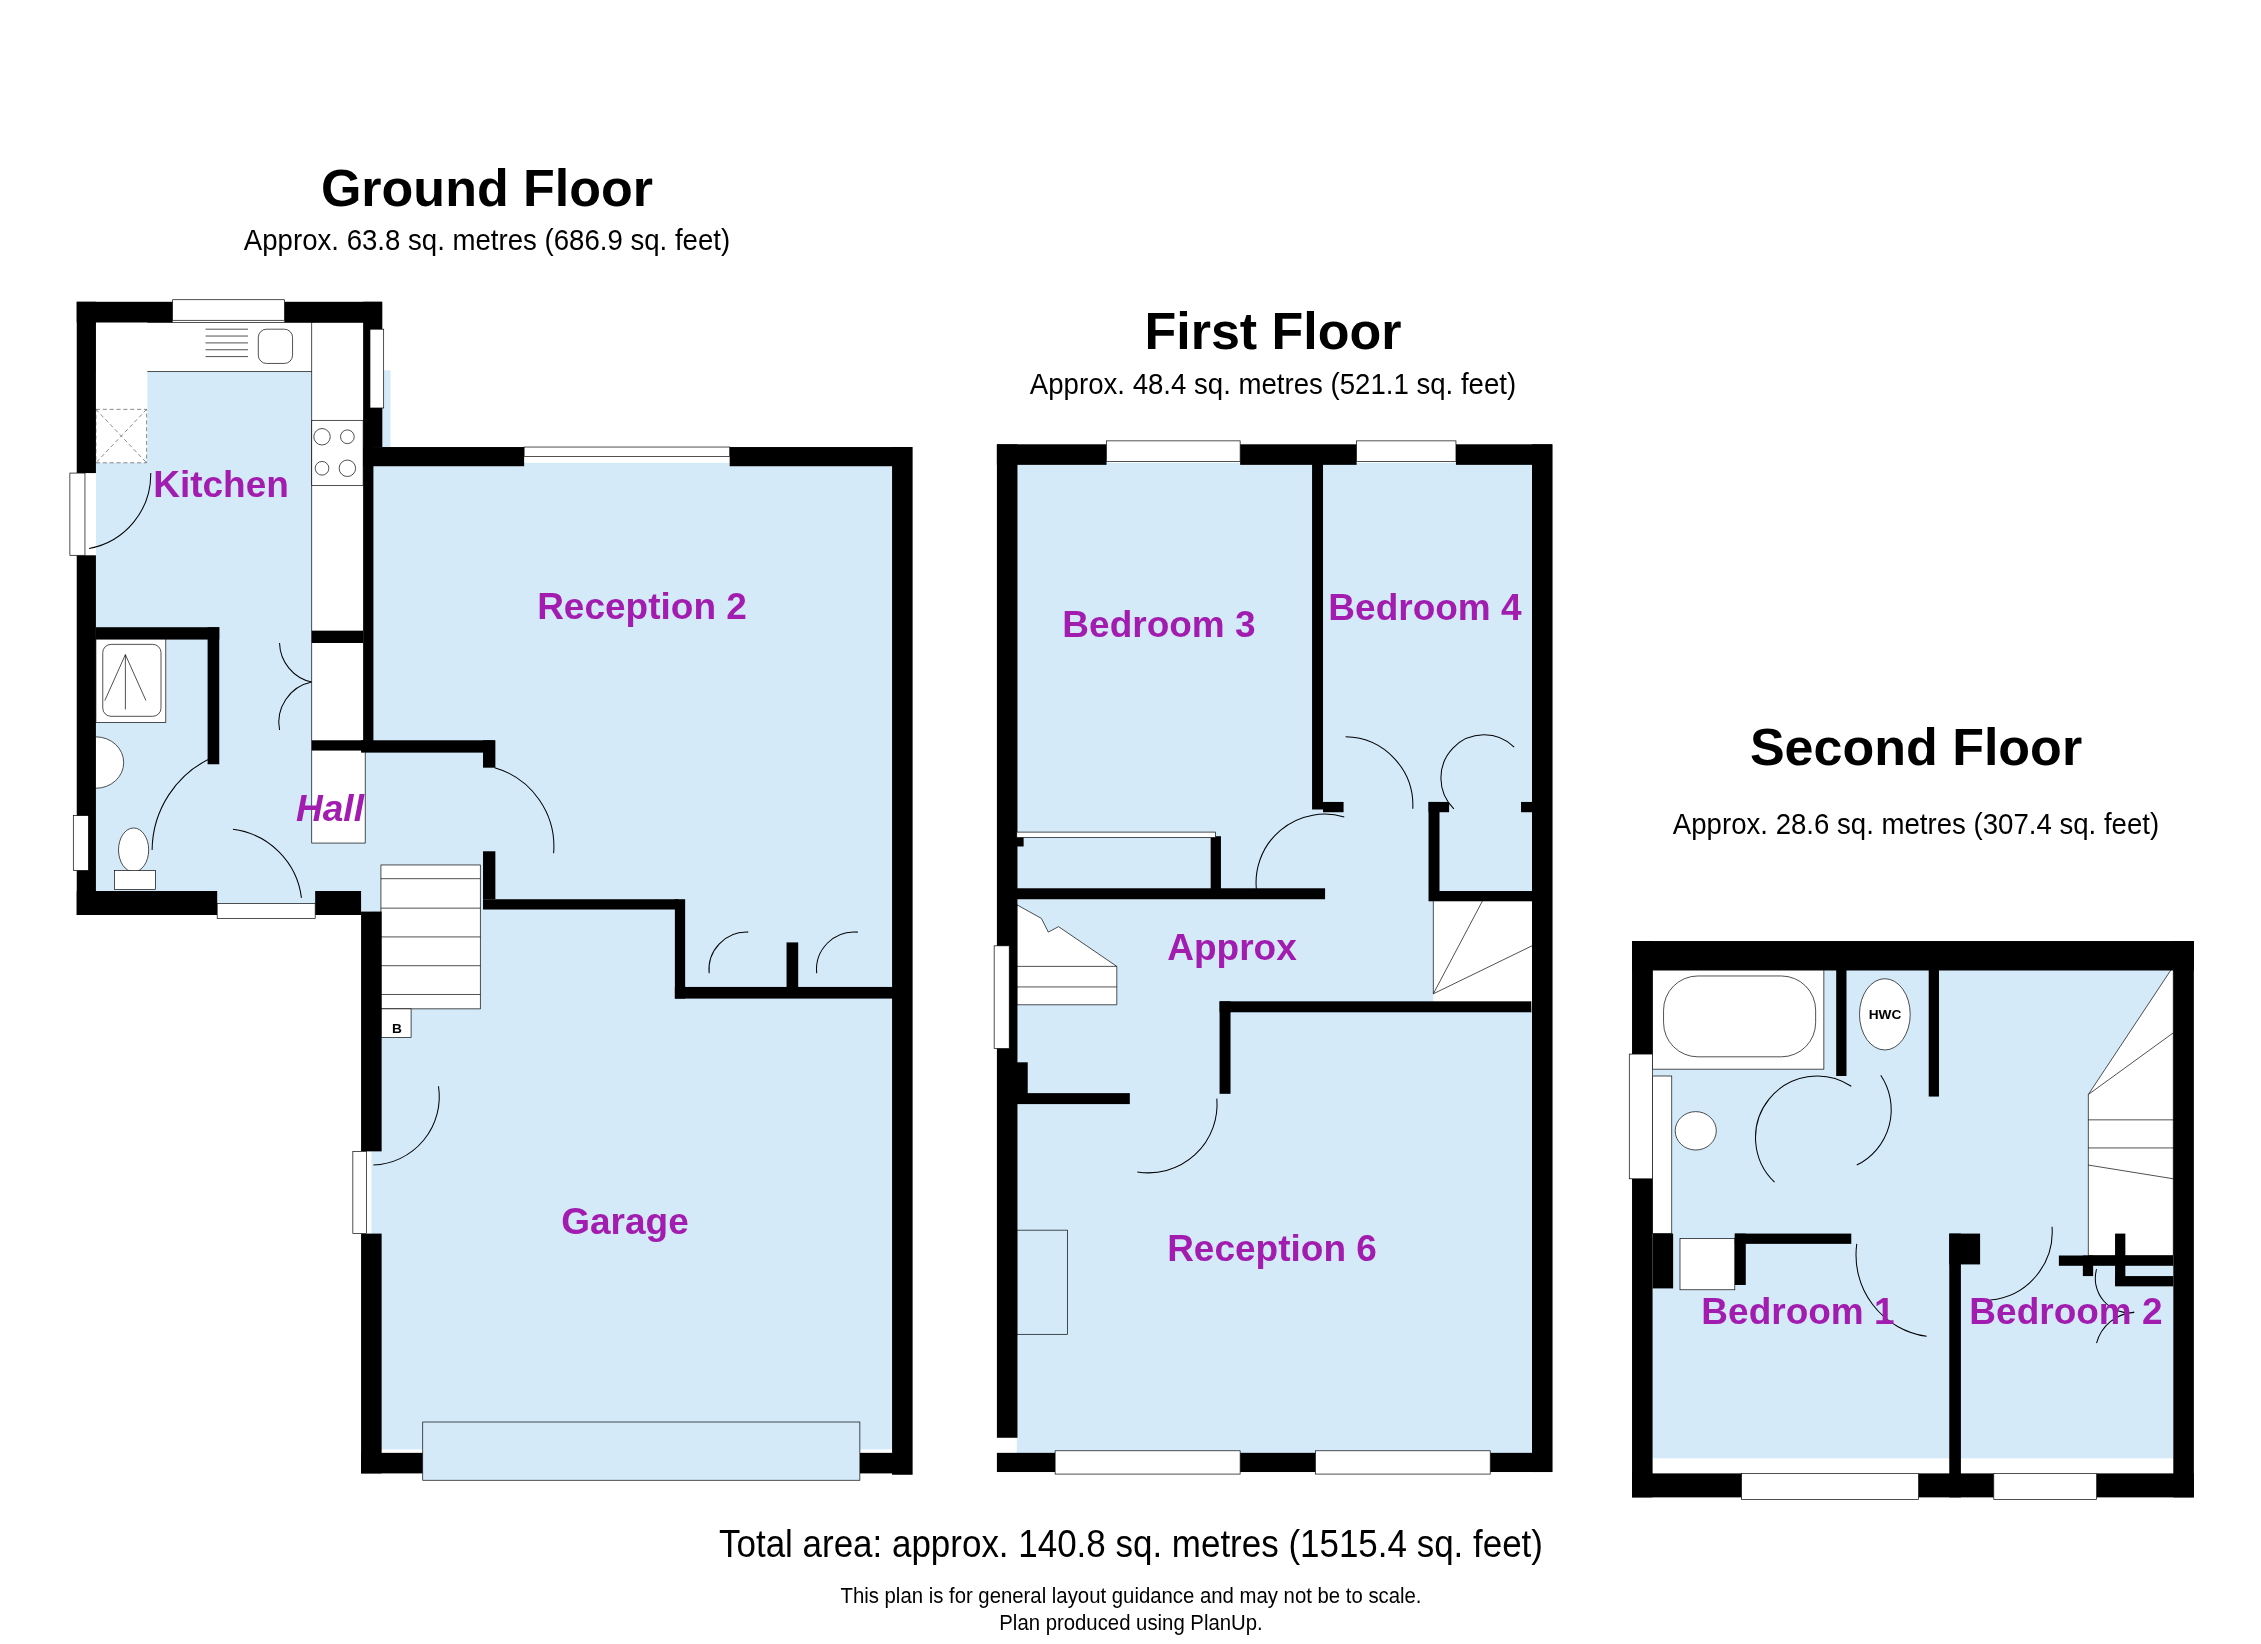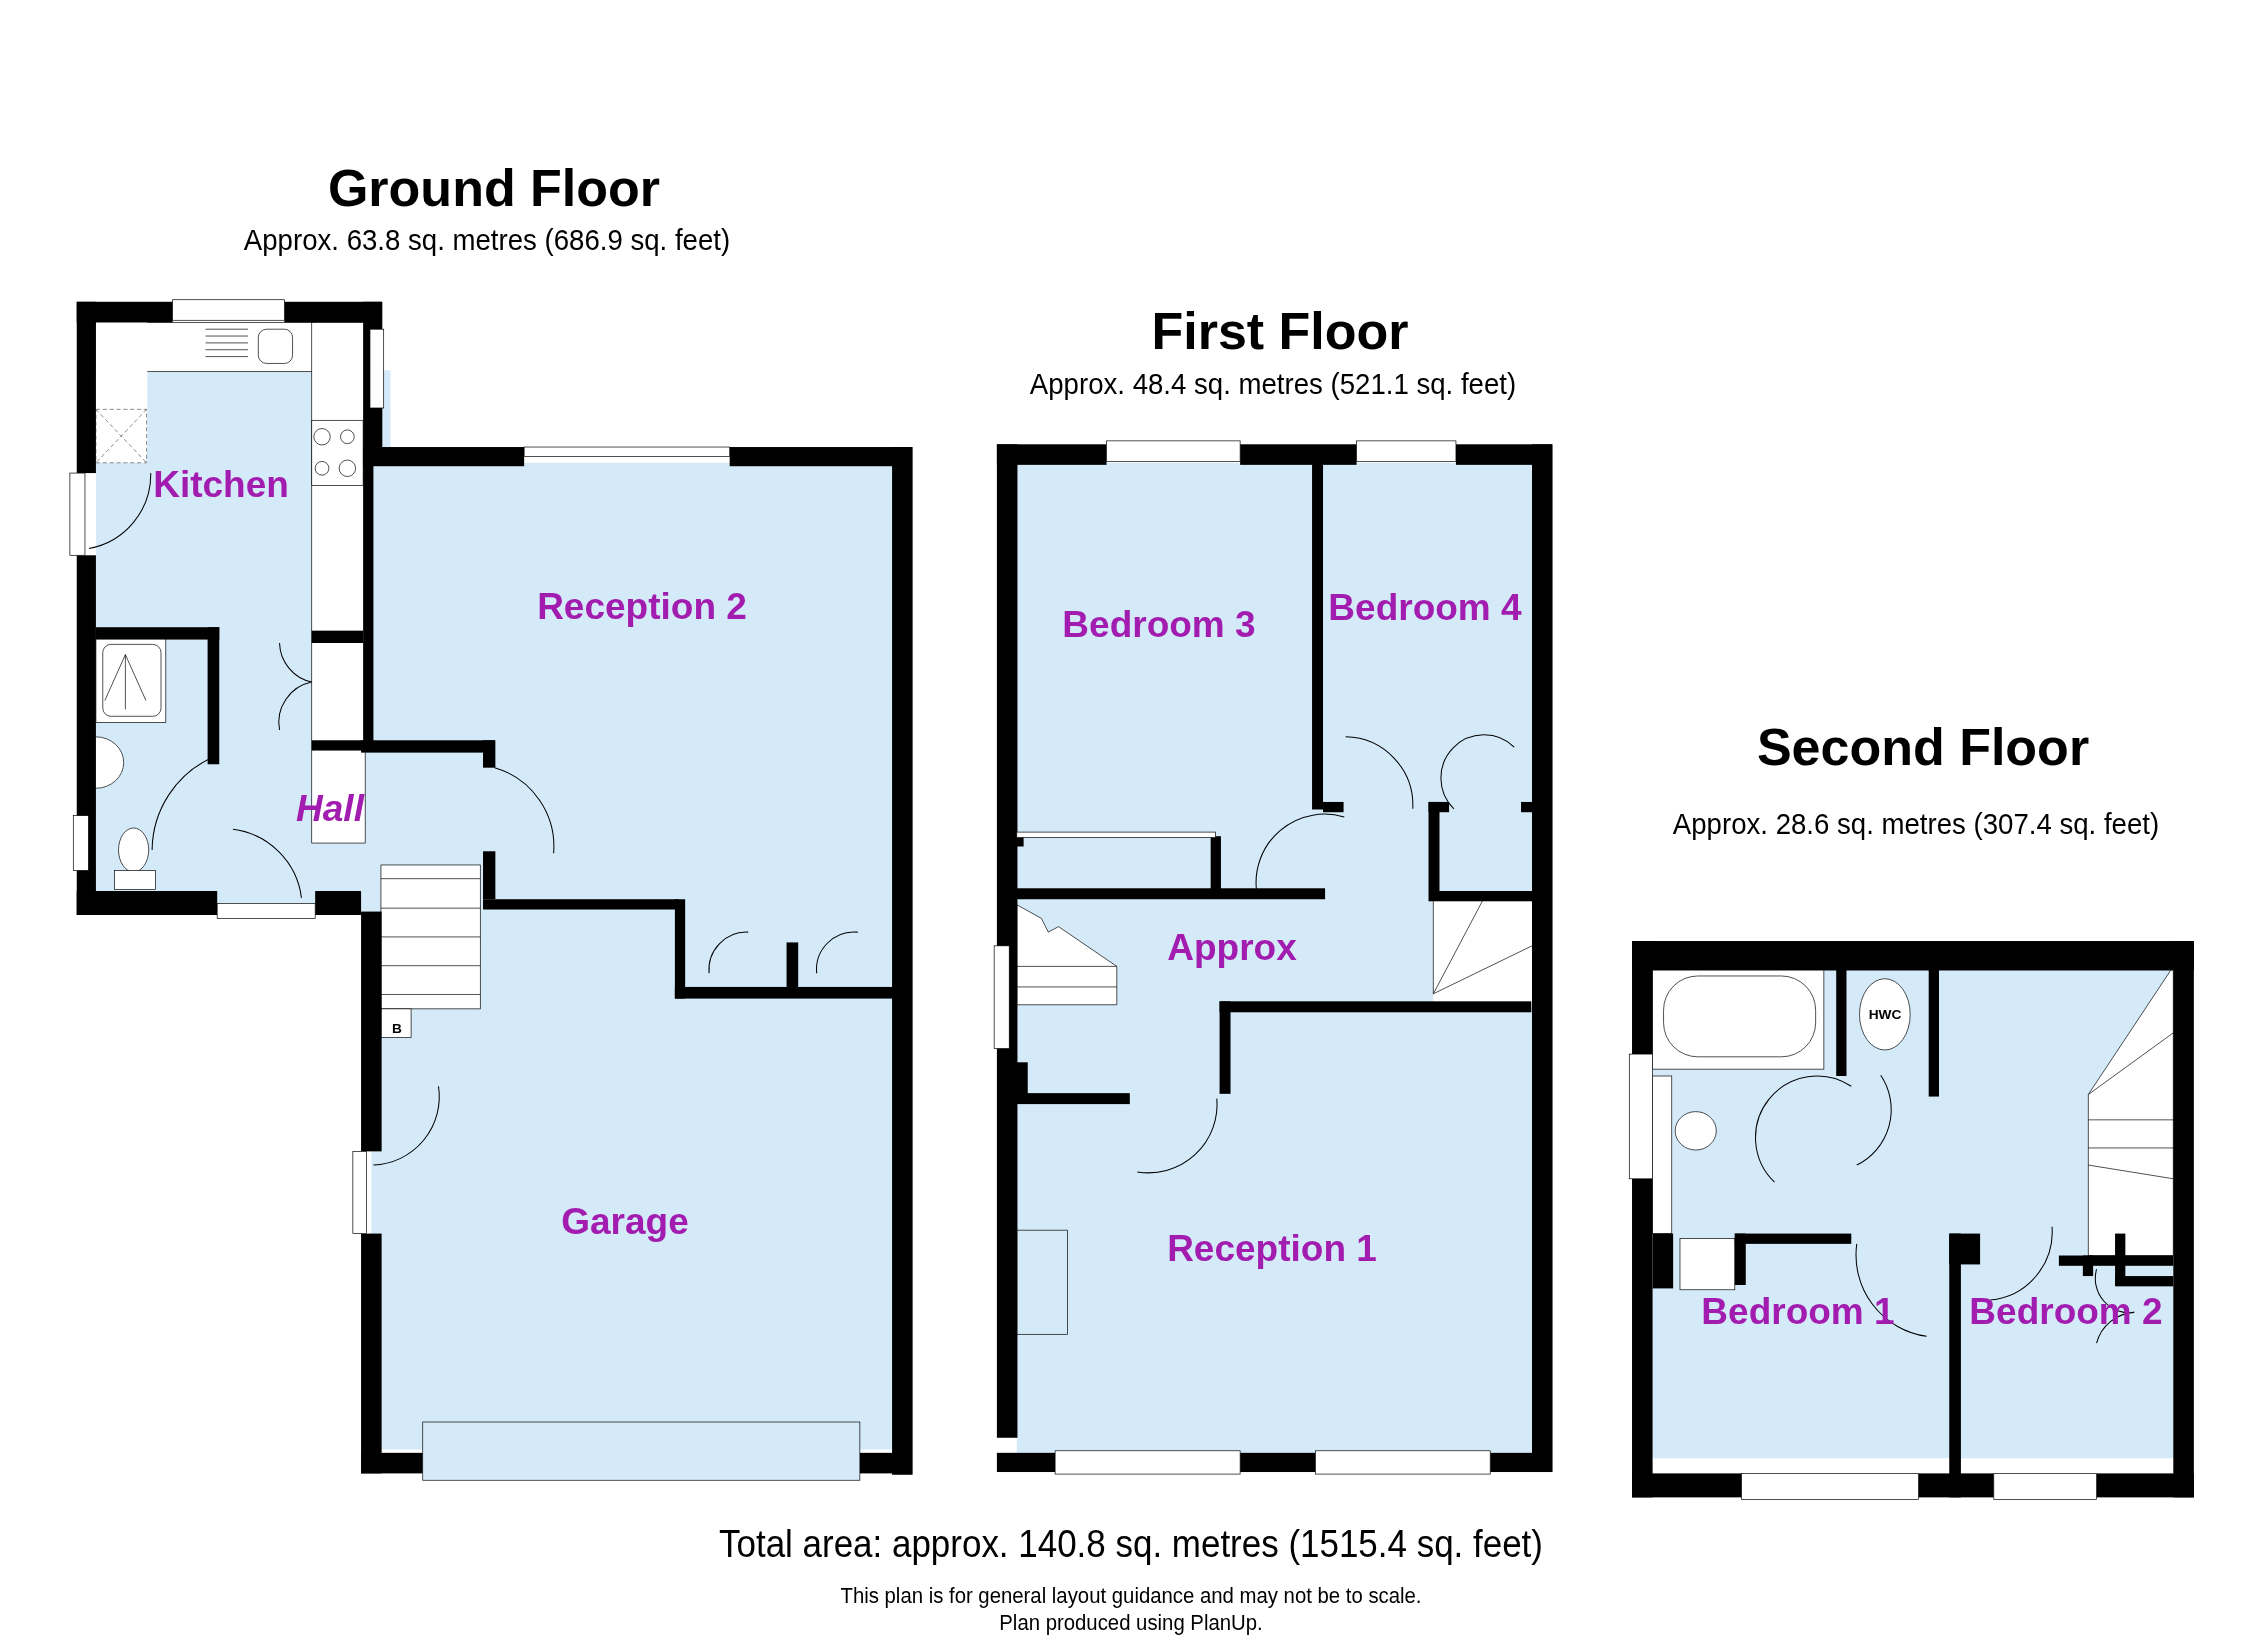--- a/index.html
+++ b/index.html
@@ -1,18 +1,18 @@
 <!DOCTYPE html>
 <html style="font-size:11px"><head>
 <meta charset="utf-8">
 <style>
   html, body { margin: 0; padding: 0; background: #ffffff; }
   body { width: 2261px; height: 1645px; position: relative; overflow: hidden; font-family: "Liberation Sans", sans-serif; }
   svg { position: absolute; left: 0; top: 0; }
-  .floor-title { position: absolute; font-weight: bold; color: #000; text-align: center; white-space: nowrap; font-size: 52px; transform: translateX(-50%); margin-left: 7px; }
+  .floor-title { position: absolute; font-weight: bold; color: #000; text-align: center; white-space: nowrap; font-size: 52px; transform: translateX(-50%); }
   .floor-sub { position: absolute; color: #000; text-align: center; white-space: nowrap; font-size: 30px; transform: translateX(-50%) scaleX(0.92); }
   .room-label { position: absolute; font-weight: bold; color: #a21caf; white-space: nowrap; font-size: 37px; transform: translate(-50%, -50%); }
   .total { position: absolute; left: 1131px; top: 1523px; font-size: 38px; transform: translateX(-50%) scaleX(0.92); white-space: nowrap; }
   .note { position: absolute; left: 1131px; font-size: 22.6px; transform: translateX(-50%) scaleX(0.9); white-space: nowrap; }
   .small-label { position: absolute; font-weight: bold; font-size: 13.7px; transform: translate(-50%, -50%); }
 </style>
 </head>
 <body>
 
 <svg width="2261" height="1645" viewBox="0 0 3300 2400" xmlns="http://www.w3.org/2000/svg">
@@ -240,21 +240,21 @@
 
 <div class="room-label" style="left:221px; top:485px;">Kitchen</div>
 <div class="room-label" style="left:642px; top:607px;">Reception 2</div>
 <div class="room-label" style="left:330px; top:809px;font-style:italic;">Hall</div>
 <div class="room-label" style="left:625px; top:1222px;">Garage</div>
 <div class="small-label" style="left:397px; top:1028px;">B</div>
 
 <div class="room-label" style="left:1159px; top:625px;">Bedroom 3</div>
 <div class="room-label" style="left:1425px; top:608px;">Bedroom 4</div>
 <div class="room-label" style="left:1232px; top:948px;">Approx</div>
-<div class="room-label" style="left:1272px; top:1249px;">Reception 1</div>
+<div class="room-label" style="left:1272px; top:1249px;">Reception 6</div>
 
 <div class="room-label" style="left:1798px; top:1280px;margin-top:32px;">Bedroom 1</div>
 <div class="room-label" style="left:2066px; top:1312px;text-align:center;">Bedroom 2</div>
 <div class="small-label" style="left:1885px; top:1014px;">HWC</div>
 
 <div class="total">Total area: approx. 140.8 sq. metres (1515.4 sq. feet)</div>
 <div class="note" style="top:1583px;">This plan is for general layout guidance and may not be to scale.</div>
 <div class="note" style="top:1610px;">Plan produced using PlanUp.</div>
 
 

